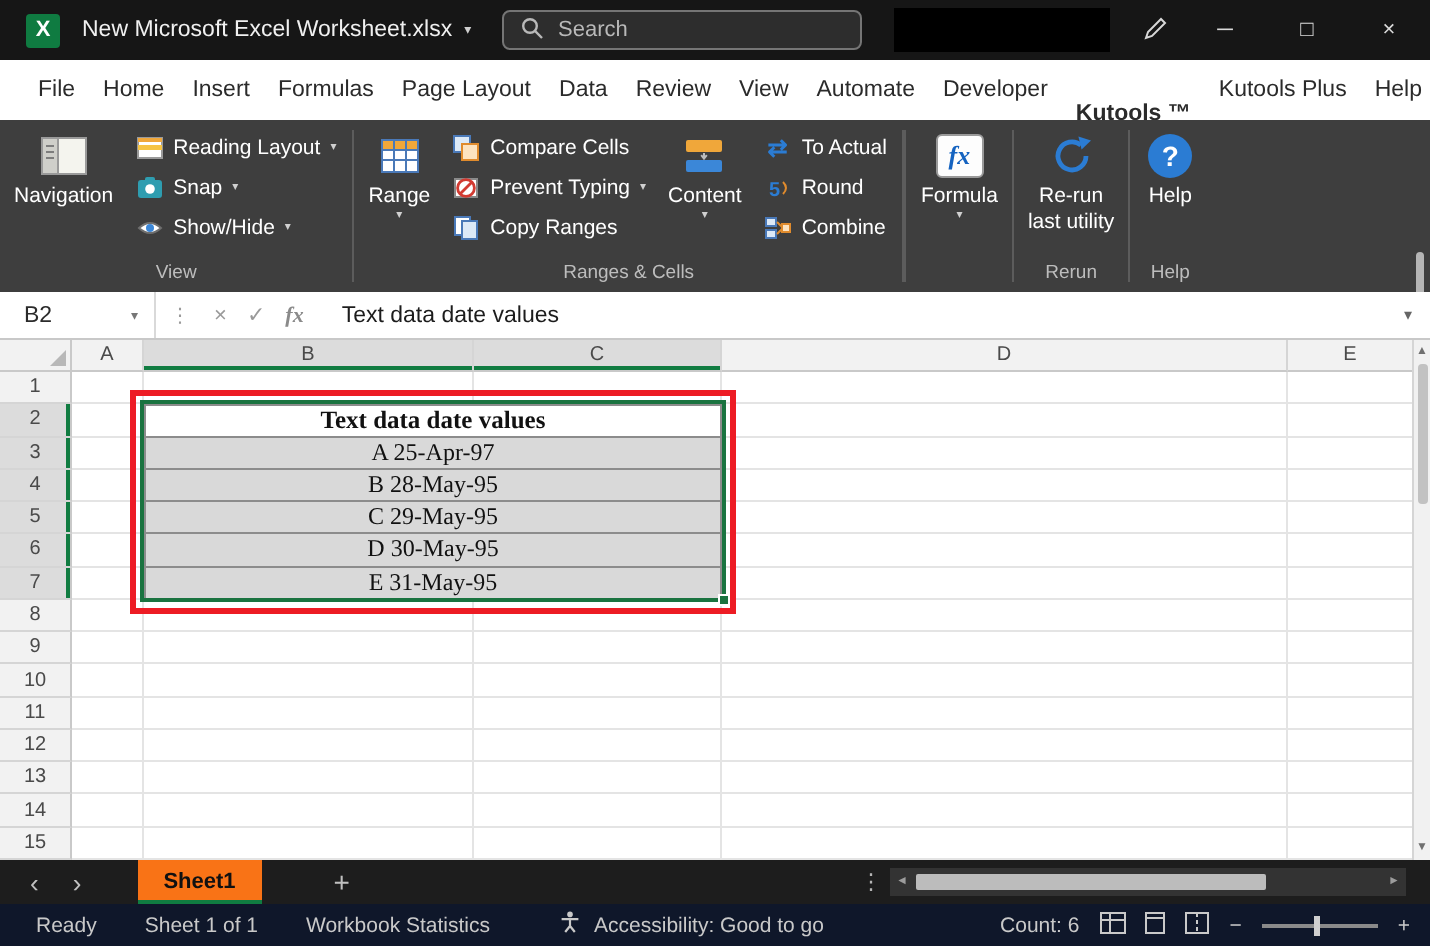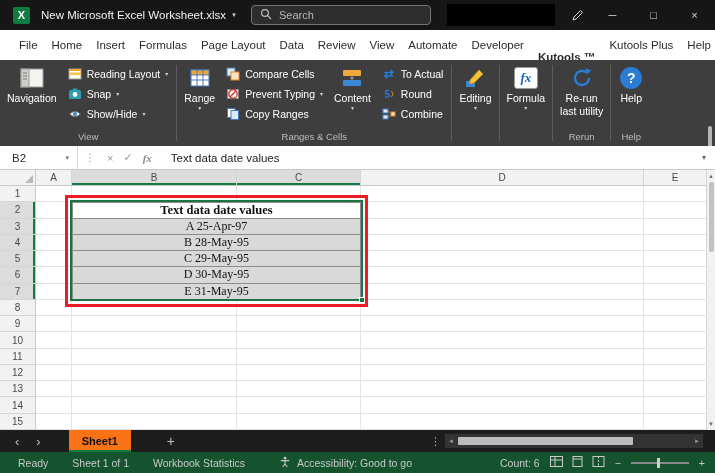--- a/index.html
+++ b/index.html
@@ -81,21 +81,21 @@
   .schev.first{margin-left:15px;}
   .schev.second{margin-left:17px;}
   .sheettab{margin-left:28px;height:22px;background:#f97316;color:#111;font-size:11px;font-weight:bold;display:flex;align-items:center;padding:0 13px;box-shadow:inset 0 -2px 0 #107c41;}
   .addsheet{margin-left:36px;font-size:14px;color:#c0c0c0;}
   .sdots{position:absolute;left:430px;top:50%;transform:translateY(-50%);font-size:11px;color:#b5b5b5;}
   .hscroll{position:absolute;left:445px;right:12px;top:4px;height:14px;background:#333;display:flex;align-items:center;font-size:6px;color:#9c9c9c;padding:0 3px;gap:2px;}
   .htrack{flex:1;height:8px;position:relative;}
   .hthumb{position:absolute;left:2px;top:0;height:8px;width:175px;background:#bcbcbc;border-radius:1px;}
 
   
-  .statusbar{position:absolute;top:452px;left:0;width:715px;height:21px;background:#14532d;display:flex;align-items:center;color:#c9c9c9;font-size:10.5px;}
+  .statusbar{position:absolute;top:452px;left:0;width:715px;height:21px;background:#0f172a;display:flex;align-items:center;color:#c9c9c9;font-size:10.5px;}
   .sb-left{display:flex;align-items:center;padding-left:18px;}
   .sb-item{margin-right:24px;white-space:nowrap;}
   .sb-item.stats{margin-right:34px;}
   .sb-acc{display:flex;align-items:center;gap:6px;}
   .sb-right{margin-left:auto;display:flex;align-items:center;gap:10px;padding-right:10px;}
   .viewicons{display:flex;align-items:center;gap:8px;}
   .zoomline{width:58px;height:2px;background:#8a8a8a;position:relative;}
   .zoomthumb{position:absolute;left:26px;top:-4px;width:3px;height:10px;background:#cfcfcf;}
 </style>
 </head>
@@ -283,33 +283,20 @@
             <span>Combine</span>
           </div>
         </div>
       </div>
       <div class="glabel">Ranges &amp; Cells</div>
     </div>
 
     <div class="gsep"></div>
 
     <div class="rgroup">
-      <div class="gcontent">
-        <div class="bigbtn">
-          <span class="icon24">
-              <svg width="24" height="24" viewBox="0 0 24 24">
-                <rect x="3" y="15" width="9" height="6" fill="#3b87d8"></rect>
-                <path d="M7 14 L16 4 L20 8 L11 17 L6.5 18.2 Z" fill="#f0c23a" stroke="#b98a20"></path>
-                <path d="M16 4 L20 8" stroke="#b98a20"></path>
-              </svg>
-            </span>
-          <span class="blabel">Editing</span>
-          <span class="chev">▾</span>
-        </div>
-      </div>
       <div class="glabel"></div>
     </div>
 
     <div class="gsep"></div>
 
     <div class="rgroup">
       <div class="gcontent">
         <div class="bigbtn">
           <span class="icon24">
               <span class="fxbadge">fx</span>

